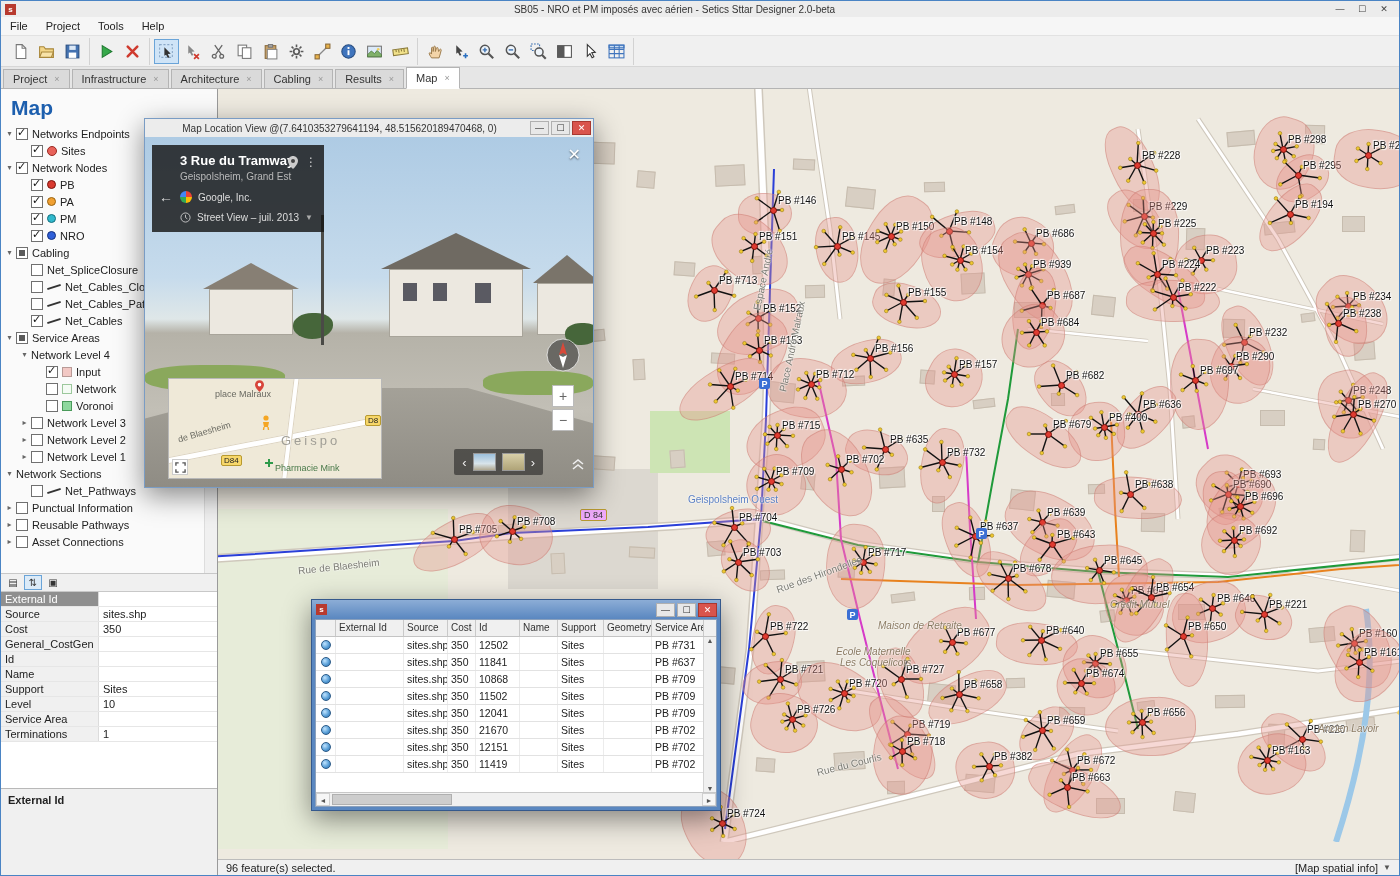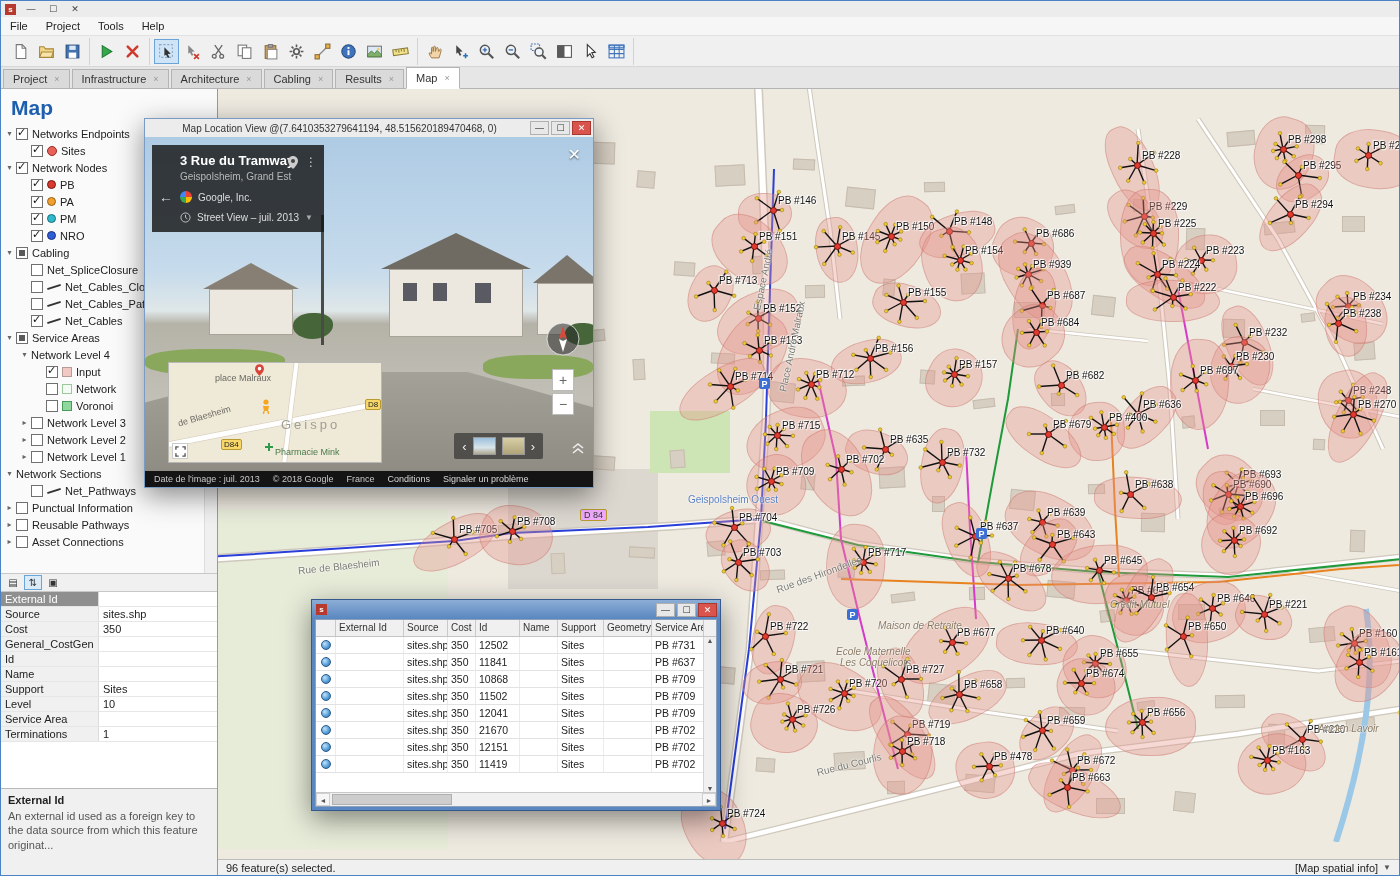--- a/index.html
+++ b/index.html
@@ -145,20 +145,21 @@
 .tw-scroll .sth{width:120px;height:11px;background:#cdcdcd;border:1px solid #b0b0b0;margin-left:2px;}
 .tw-vscroll{position:absolute;right:4px;top:37px;bottom:18px;width:13px;background:#f0f0f0;border-left:1px solid #d4d4d4;display:flex;flex-direction:column;justify-content:space-between;align-items:center;font-size:7px;color:#555;}
 </style>
 </head>
 <body>
 
 <div class="app">
 
   <div class="titlebar">
     <span class="app-icon">s</span>
+    <span class="title">SB05 - NRO et PM imposés avec aérien - Setics Sttar Designer 2.0-beta</span>
     <span class="win-controls">
       <span>—</span>
       <span>☐</span>
       <span>✕</span>
     </span>
   </div>
 
   <div class="menubar">
       <span class="menu-item">File</span>
       <span class="menu-item">Project</span>
@@ -534,21 +535,20 @@
             <span class="plabel">Service Area</span>
             <span class="pvalue"></span>
           </div>
           <div class="prow">
             <span class="plabel">Terminations</span>
             <span class="pvalue">1</span>
           </div>
         </div>
       <div class="prop-desc">
         <div class="desc-title">External Id</div>
-        <div class="desc-text">An external id used as a foreign key to the data source from which this feature originat...</div>
       </div>
     </div>
 
     <div class="map-wrap">
       <div class="map">
         <div class="patch" style="left:0;top:420px;width:230px;height:340px;background:#e7ecd9;z-index:0;"></div>
         <div class="patch" style="left:290px;top:380px;width:150px;height:120px;background:#dcd8d0;z-index:0;"></div>
         <div class="patch" style="left:432px;top:322px;width:80px;height:62px;background:#cde4b4;z-index:0;"></div>
         <div class="bld-layer">
             <div class="bld" style="left: 235px; top: 30px; width: 12px; height: 9px; transform: rotate(-7deg);"></div>
@@ -928,21 +928,21 @@
                 <line x1="24" y1="24" x2="3.9019999318627896" y2="32.94820614766763" stroke="#111" stroke-width="1.4"></line>
                 <circle cx="3.9019999318627896" cy="32.94820614766763" r="1.8" fill="#f0c832" stroke="#9a7d14" stroke-width="0.6"></circle>
                 <line x1="24" y1="24" x2="9.948257266463989" y2="8.39395866497471" stroke="#111" stroke-width="1.4"></line>
                 <circle cx="9.948257266463989" cy="8.39395866497471" r="1.8" fill="#f0c832" stroke="#9a7d14" stroke-width="0.6"></circle>
                 <line x1="24" y1="24" x2="33.999999999999986" y2="6.679491924311218" stroke="#111" stroke-width="1.4"></line>
                 <circle cx="33.999999999999986" cy="6.679491924311218" r="1.8" fill="#f0c832" stroke="#9a7d14" stroke-width="0.6"></circle>
                 <line x1="24" y1="24" x2="42.58480441394231" y2="27.950322125537408" stroke="#111" stroke-width="1.4"></line>
                 <circle cx="42.58480441394231" cy="27.950322125537408" r="1.8" fill="#f0c832" stroke="#9a7d14" stroke-width="0.6"></circle>
               </svg>
               <span class="dot"></span>
-              <span class="mlabel">PB #294</span>
+              <span class="mlabel">PB #194</span>
             </div>
             <div class="marker" style="left: 983px; top: 171px;">
               <span class="blob" style="width: 63px; height: 59px; left: -27.5px; top: -25.5px; transform: rotate(173deg); position: absolute;"></span>
               <svg width="48" height="48" class="spider">
                 <line x1="24" y1="24" x2="15.759390801439135" y2="37.7146768112338" stroke="#111" stroke-width="1.4"></line>
                 <circle cx="15.759390801439135" cy="37.7146768112338" r="1.8" fill="#f0c832" stroke="#9a7d14" stroke-width="0.6"></circle>
                 <line x1="24" y1="24" x2="9.002284572654132" y2="23.73821390344074" stroke="#111" stroke-width="1.4"></line>
                 <circle cx="9.002284572654132" cy="23.73821390344074" r="1.8" fill="#f0c832" stroke="#9a7d14" stroke-width="0.6"></circle>
                 <line x1="24" y1="24" x2="17.21266531655129" y2="11.755324100048453" stroke="#111" stroke-width="1.4"></line>
                 <circle cx="17.21266531655129" cy="11.755324100048453" r="1.8" fill="#f0c832" stroke="#9a7d14" stroke-width="0.6"></circle>
@@ -1267,21 +1267,21 @@
                 <line x1="24" y1="24" x2="18.5297642011502" y2="36.88706794833418" stroke="#111" stroke-width="1.4"></line>
                 <circle cx="18.5297642011502" cy="36.88706794833418" r="1.8" fill="#f0c832" stroke="#9a7d14" stroke-width="0.6"></circle>
                 <line x1="24" y1="24" x2="11.096900028662814" y2="25.58430146426692" stroke="#111" stroke-width="1.4"></line>
                 <circle cx="11.096900028662814" cy="25.58430146426692" r="1.8" fill="#f0c832" stroke="#9a7d14" stroke-width="0.6"></circle>
                 <line x1="24" y1="24" x2="16.778219722175404" y2="14.416373879432497" stroke="#111" stroke-width="1.4"></line>
                 <circle cx="16.778219722175404" cy="14.416373879432497" r="1.8" fill="#f0c832" stroke="#9a7d14" stroke-width="0.6"></circle>
                 <line x1="24" y1="24" x2="28.29804241338198" y2="13.874446612023146" stroke="#111" stroke-width="1.4"></line>
                 <circle cx="28.29804241338198" cy="13.874446612023146" r="1.8" fill="#f0c832" stroke="#9a7d14" stroke-width="0.6"></circle>
               </svg>
               <span class="dot"></span>
-              <span class="mlabel">PB #230</span>
+              <span class="mlabel">PB #290</span>
             </div>
             <div class="marker" style="left: 512px; top: 297px;">
               <span class="blob" style="width: 96px; height: 42px; left: -56px; top: -17px; transform: rotate(150deg); position: absolute;"></span>
               <svg width="48" height="48" class="spider">
                 <line x1="24" y1="24" x2="31.794228634059937" y2="28.500000000000018" stroke="#111" stroke-width="1.4"></line>
                 <circle cx="31.794228634059937" cy="28.500000000000018" r="1.8" fill="#f0c832" stroke="#9a7d14" stroke-width="0.6"></circle>
                 <line x1="24" y1="24" x2="27.278929855875866" y2="45.75427817695282" stroke="#111" stroke-width="1.4"></line>
                 <circle cx="27.278929855875866" cy="45.75427817695282" r="1.8" fill="#f0c832" stroke="#9a7d14" stroke-width="0.6"></circle>
                 <line x1="24" y1="24" x2="9.716372506810714" y2="39.39408930842637" stroke="#111" stroke-width="1.4"></line>
                 <circle cx="9.716372506810714" cy="39.39408930842637" r="1.8" fill="#f0c832" stroke="#9a7d14" stroke-width="0.6"></circle>
@@ -2307,21 +2307,21 @@
                 <line x1="24" y1="24" x2="16.37505350978962" y2="12.258612048764064" stroke="#111" stroke-width="1.4"></line>
                 <circle cx="16.37505350978962" cy="12.258612048764064" r="1.8" fill="#f0c832" stroke="#9a7d14" stroke-width="0.6"></circle>
                 <line x1="24" y1="24" x2="29.901876496614094" y2="12.41691518555121" stroke="#111" stroke-width="1.4"></line>
                 <circle cx="29.901876496614094" cy="12.41691518555121" r="1.8" fill="#f0c832" stroke="#9a7d14" stroke-width="0.6"></circle>
                 <line x1="24" y1="24" x2="35.98355441705488" y2="23.371968525084643" stroke="#111" stroke-width="1.4"></line>
                 <circle cx="35.98355441705488" cy="23.371968525084643" r="1.8" fill="#f0c832" stroke="#9a7d14" stroke-width="0.6"></circle>
                 <line x1="24" y1="24" x2="29.991029385165334" y2="33.225376247399645" stroke="#111" stroke-width="1.4"></line>
                 <circle cx="29.991029385165334" cy="33.225376247399645" r="1.8" fill="#f0c832" stroke="#9a7d14" stroke-width="0.6"></circle>
               </svg>
               <span class="dot"></span>
-              <span class="mlabel">PB #478</span>
+              <span class="mlabel">PB #382</span>
             </div>
             <div class="marker" style="left: 854px; top: 681px;">
               <span class="blob" style="width: 86px; height: 42px; left: -43px; top: -17px; transform: rotate(122deg); position: absolute;"></span>
               <svg width="48" height="48" class="spider">
                 <line x1="24" y1="24" x2="15.910853583307492" y2="27.945340321101686" stroke="#111" stroke-width="1.4"></line>
                 <circle cx="15.910853583307492" cy="27.945340321101686" r="1.8" fill="#f0c832" stroke="#9a7d14" stroke-width="0.6"></circle>
                 <line x1="24" y1="24" x2="4.131331721107795" y2="14.553518071612976" stroke="#111" stroke-width="1.4"></line>
                 <circle cx="4.131331721107795" cy="14.553518071612976" r="1.8" fill="#f0c832" stroke="#9a7d14" stroke-width="0.6"></circle>
                 <line x1="24" y1="24" x2="19.225024698057837" y2="3.550070639098962" stroke="#111" stroke-width="1.4"></line>
                 <circle cx="19.225024698057837" cy="3.550070639098962" r="1.8" fill="#f0c832" stroke="#9a7d14" stroke-width="0.6"></circle>
@@ -2512,27 +2512,20 @@
         <span class="thumb t1"></span>
         <span class="thumb t2"></span>
         <span class="chev">›</span>
       </div>
       <span class="upchev">
         <svg width="14" height="16">
             <path d="M2 9l5-4 5 4M2 14l5-4 5 4" stroke="#eee" fill="none" stroke-width="1.6"></path>
           </svg>
       </span>
     </div>
-    <div class="sv-footer">
-      <span>Date de l'image : juil. 2013</span>
-      <span>© 2018 Google</span>
-      <span>France</span>
-      <span class="lnk">Conditions</span>
-      <span class="lnk">Signaler un problème</span>
-    </div>
   </div>
 
   <div class="float table-window">
     <div class="tw-title">
       <span class="app-icon">s</span>
       <span class="sp"></span>
       <span class="wbtn">—</span>
       <span class="wbtn">☐</span>
       <span class="wbtn close">✕</span>
     </div>

